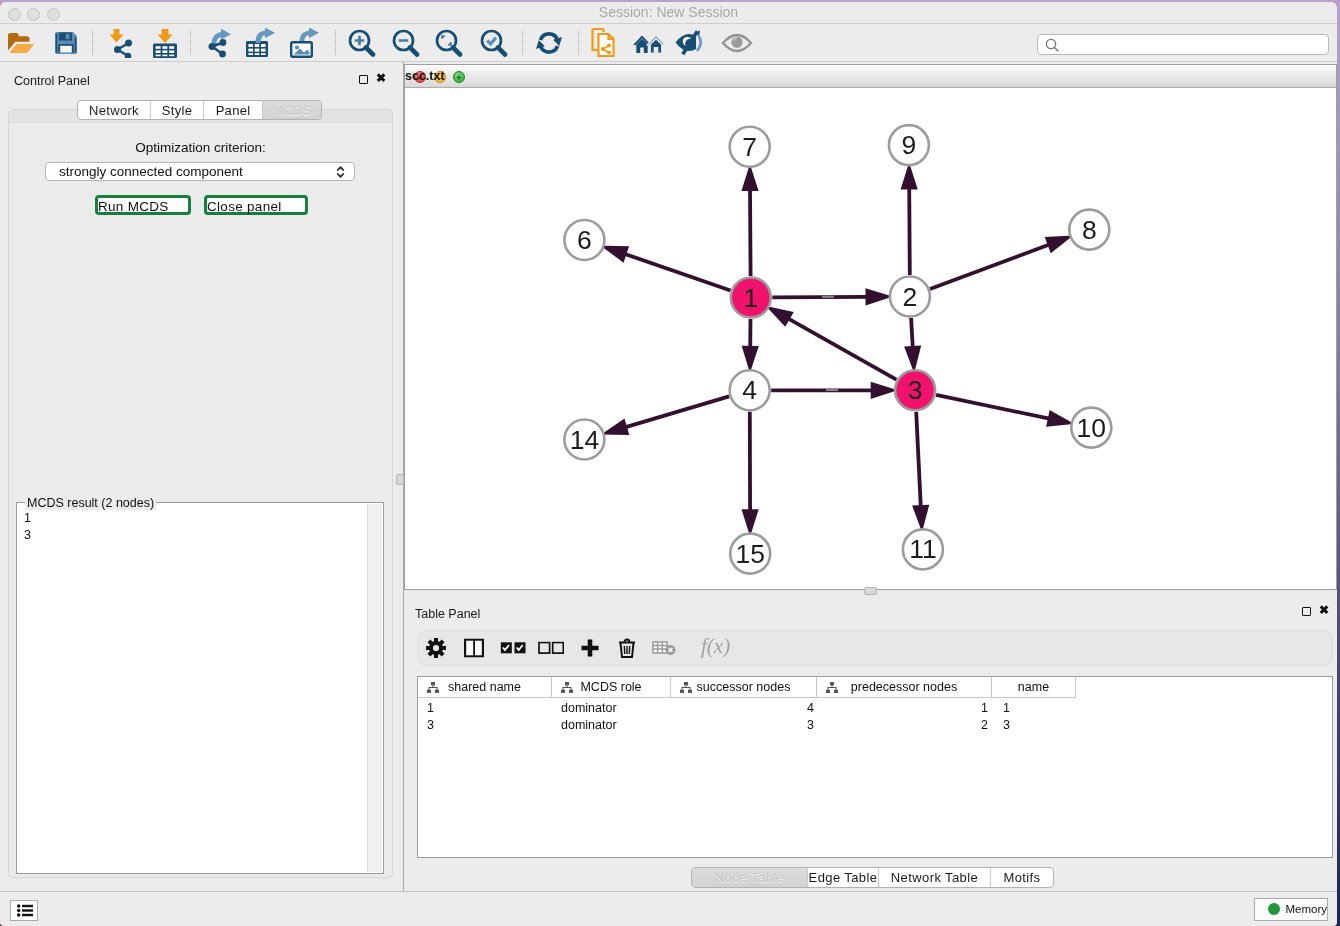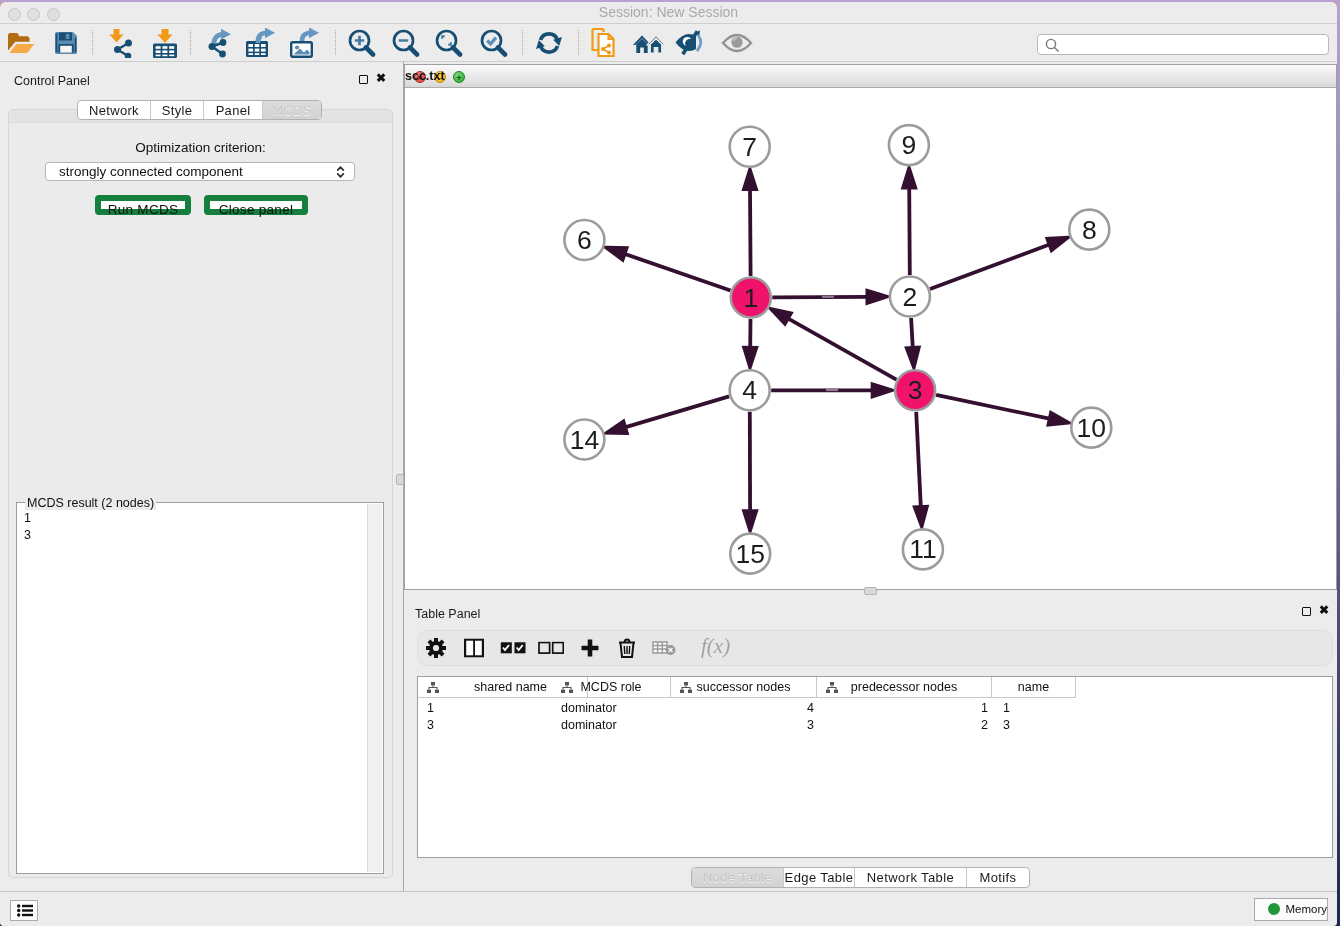--- a/index.html
+++ b/index.html
@@ -20,21 +20,21 @@
 .hsq{position:absolute;top:13px;width:9px;height:9px;border:1.5px solid #111;border-radius:1px}
 .hx{position:absolute;top:9px;font-size:12px;font-weight:bold;color:#111}
 #tabs{position:absolute;left:77px;top:38px;height:20px;display:flex;border:1px solid #b2b2b2;border-radius:4px;overflow:hidden;background:#fff;z-index:3}
 .tab{height:100%;display:flex;align-items:center;justify-content:center;font-size:13px;color:#1a1a1a;letter-spacing:0.3px;border-right:1px solid #c9c9c9}
 .tab:last-child{border-right:none}
 #tabsel{background:linear-gradient(#dcdcdc,#d2d2d2);color:#c8c8c8;text-shadow:0 1px 0 #f5f5f5}
 #cpbody{position:absolute;left:8px;right:10px;top:47px;bottom:13px;background:#ebebeb;border:1px solid #d6d6d6;border-radius:5px;overflow:hidden;z-index:2}
 #cpbody .strip{position:absolute;left:0;top:0;right:0;height:13px;background:#e3e3e3;border-bottom:1px solid #dcdcdc}
 #optlabel{position:absolute;left:0;width:100%;top:30px;text-align:center;font-size:13.5px;color:#111}
 #dropdown{position:absolute;left:36px;top:52px;width:310px;height:19px;background:#fff;border:1px solid #b5b5b5;border-radius:4px;font-size:13.5px;color:#111;line-height:17px;padding-left:13px}
-.btn{position:absolute;top:85px;height:20px;background:#fff;border:6px solid #15803d;border-radius:4px;font-size:13.5px;color:#111;letter-spacing:0.3px;text-align:center;line-height:18px}
+.btn{position:absolute;top:85px;height:20px;background:#fff;border:3px solid #15803d;border-radius:4px;font-size:13.5px;color:#111;letter-spacing:0.3px;text-align:left;line-height:18px}
 #fieldset{position:absolute;left:7px;top:392px;width:368px;height:372px;border:1px solid #9d9d9d;background:#fff}
 #fslabel{position:absolute;left:8px;top:-7px;background:#ebebeb;font-size:12.5px;padding:0 2px;color:#111}
 #fstext{position:absolute;left:2px;top:7px;font-size:12.5px;line-height:16.5px;color:#111;padding-left:5px}
 #fsscroll{position:absolute;right:1px;top:1px;bottom:1px;width:15px;background:#f0f0f0;border-left:1px solid #dcdcdc}
 #cpsplith{position:absolute;left:396px;top:412px;width:8px;height:11px;background:#d8d8d8;border:1px solid #b5b5b5;border-radius:2px;z-index:5}
 
 #netwin{position:absolute;left:404px;top:2px;right:0;height:526px;background:#fff;border:1px solid #9f9f9f}
 #nettitle{position:absolute;left:0;top:0;right:0;height:23px;background:linear-gradient(#fbfbfb,#d8d8d8);border-bottom:1px solid #ababab}
 #nettitle span{position:absolute;left:0;right:0;top:4px;text-align:left;font-size:12.5px;font-weight:bold;color:#111}
 .mac{position:absolute;top:5.5px;width:12px;height:12px;border-radius:50%;text-align:center;line-height:12px;font-size:9px;font-weight:bold}
@@ -350,21 +350,21 @@
               <rect x="1" y="1.5" width="14" height="11" fill="#fff"></rect>
               <path d="M1 5 H15 M1 8.6 H15 M5.6 1.5 V12.5 M10.3 1.5 V12.5"></path>
             </g>
           <circle cx="18.5" cy="9.5" r="5" fill="#9a9a9a"></circle>
             <path d="M16.5 7.5 L20.5 11.5 M20.5 7.5 L16.5 11.5" stroke="#fff" stroke-width="1.4"></path>
         </svg>
         <div style="position:absolute;left:283px;top:3px;font-family:'Liberation Serif',serif;font-style:italic;font-size:21px;color:#a2a2a2">f(x)</div>
       </div>
       <div id="tbl">
         <div id="tblhdr" style="width:658px">
-          <div class="th" style="left:16px;width:154px">shared name</div>
+          <div class="th" style="left:0;width:134px">shared name</div>
           <div class="th" style="left:134px;width:119px">MCDS role</div>
           <div class="th" style="left:253px;width:146px">successor nodes</div>
           <div class="th" style="left:399px;width:175px">predecessor nodes</div>
           <div class="th" style="left:574px;width:84px">name</div>
           <svg class="thicon" style="left:8px" width="14" height="13" viewBox="0 0 14 13">
               <g fill="#555">
                 <rect x="5" y="1" width="4" height="3.4"></rect>
                 <rect x="1" y="8.6" width="4" height="3.4"></rect>
                 <rect x="9" y="8.6" width="4" height="3.4"></rect>
               </g>
@@ -395,21 +395,21 @@
               <path d="M7 4.4 V6.5 M3 8.6 V6.5 H11 V8.6" stroke="#555" stroke-width="1.1" fill="none"></path>
             </svg>
         </div>
         <div class="td" style="left:9px;top:23px">1<br>3</div>
         <div class="td" style="left:143px;top:23px">dominator<br>dominator</div>
         <div class="td" style="left:340px;top:23px;width:56px;text-align:right">4<br>3</div>
         <div class="td" style="left:514px;top:23px;width:56px;text-align:right">1<br>2</div>
         <div class="td" style="left:585px;top:23px">1<br>3</div>
       </div>
       <div id="btabs">
-        <div class="btab" id="btabsel" style="width:92px">Node Table</div>
+        <div class="btab" id="btabsel" style="width:116px">Node Table</div>
         <div class="btab" style="width:71px">Edge Table</div>
         <div class="btab" style="width:112px">Network Table</div>
         <div class="btab" style="width:62px">Motifs</div>
       </div>
     </div>
   </div>
   <div id="statusbar">
     <div id="listbtn">
         <svg width="16" height="13" viewBox="0 0 16 13" style="position:absolute;left:6px;top:3px">
       <g fill="#111">

